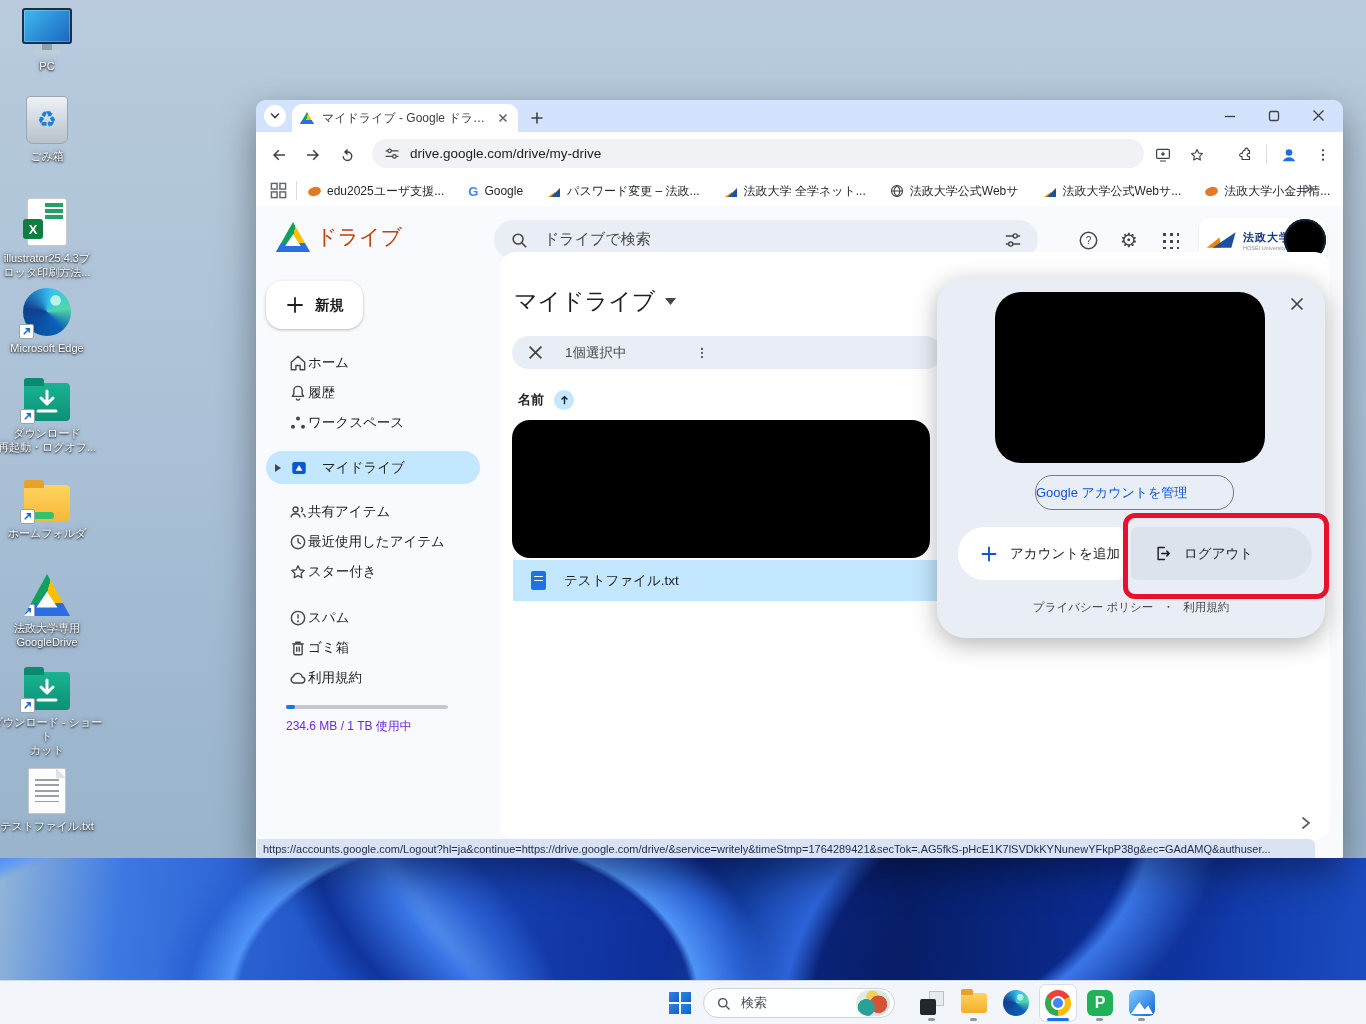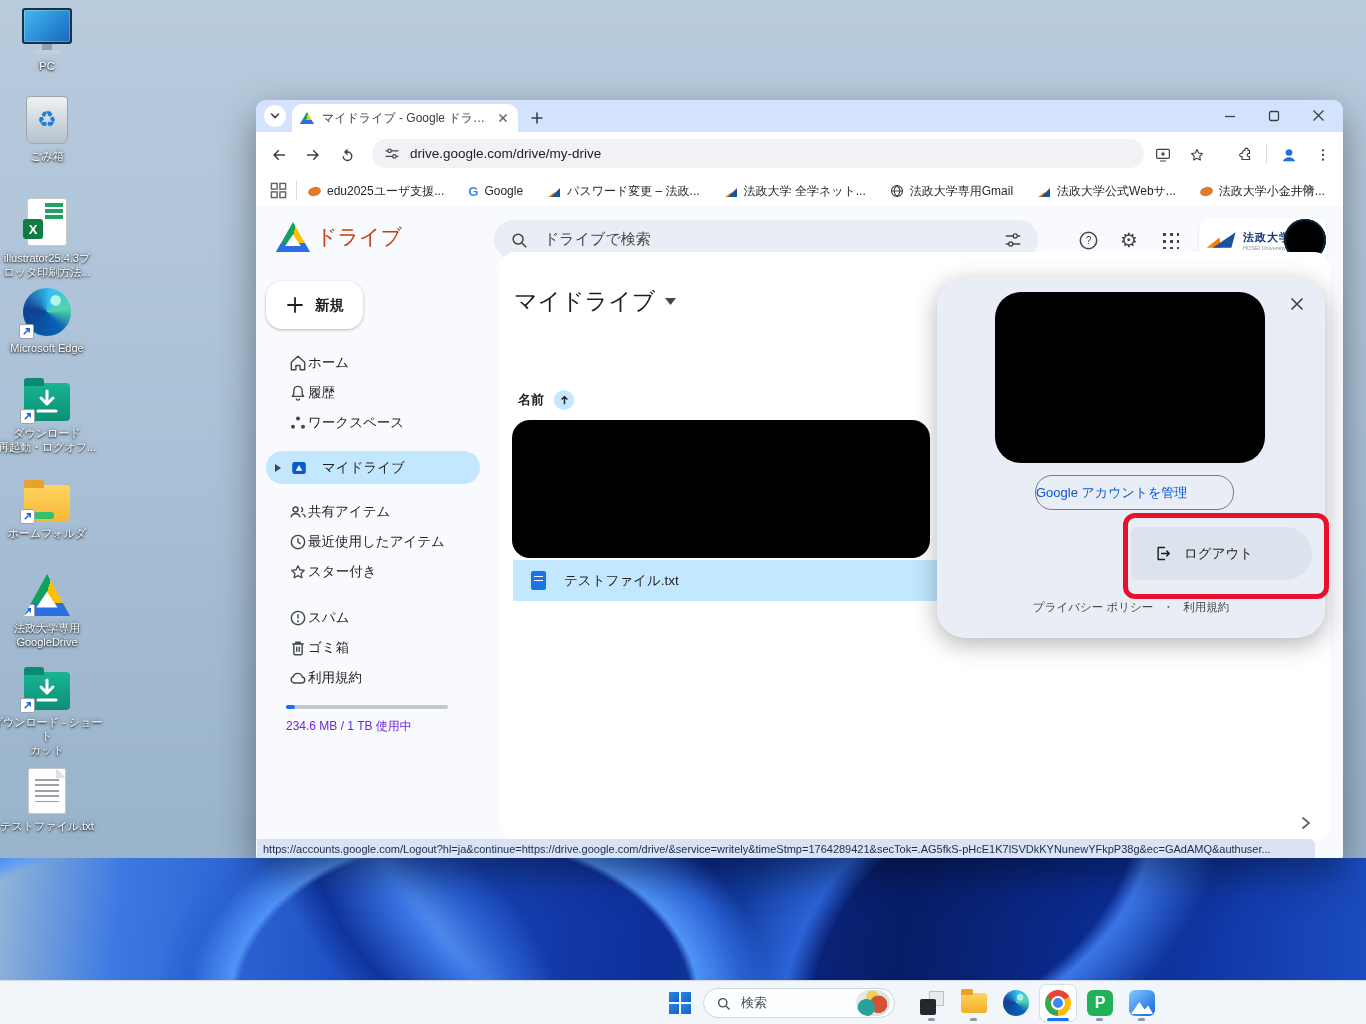--- a/index.html
+++ b/index.html
@@ -386,21 +386,21 @@
           </svg>
           <span>法政大学 全学ネット...</span>
         </span>
       <span class="bm">
           <svg width="14" height="14" viewBox="0 0 16 16">
             <g stroke="#3c4043" stroke-width="1.3" fill="none">
               <circle cx="8" cy="8" r="6.3"></circle>
               <path d="M1.7 8h12.6M8 1.7c-4.5 4-4.5 8.6 0 12.6 4.5-4 4.5-8.6 0-12.6z"></path>
             </g>
           </svg>
-          <span>法政大学専用Gmail</span>
+          <span>法政大学公式Webサ</span>
         </span>
       <span class="bm">
           <svg width="14" height="13" viewBox="0 0 14 13">
             <polygon points="1,12 8,7 9,12" fill="#f08300"></polygon>
             <polygon points="4,12 13,3 13,12" fill="#1c50a1"></polygon>
           </svg>
           <span>法政大学公式Webサ...</span>
         </span>
       <span class="bm">
           <span class="fav-orange"></span>
@@ -577,20 +577,33 @@
       </div>
     <div class="sttext">234.6 MB / 1 TB 使用中</div>
 
     <div class="card">
       <div class="cardtitle">
         <span>マイドライブ</span>
         <svg width="11" height="7" viewBox="0 0 11 7">
             <polygon points="0,0 11,0 5.5,7" fill="#444746"></polygon>
           </svg>
       </div>
+      <div class="selbar">
+        <svg width="15" height="15" viewBox="0 0 14 14">
+            <path d="M1.5 1.5l11 11M12.5 1.5l-11 11" stroke="#444746" stroke-width="1.7"></path>
+          </svg>
+        <span class="st">1個選択中</span>
+        <svg width="14" height="16" viewBox="0 0 24 24" style="margin-left:46px">
+            <g fill="#444746">
+              <circle cx="12" cy="5" r="1.8"></circle>
+              <circle cx="12" cy="12" r="1.8"></circle>
+              <circle cx="12" cy="19" r="1.8"></circle>
+            </g>
+          </svg>
+      </div>
       <div class="colhead">
         <span>名前</span>
         <span class="sortcirc">
           <svg width="11" height="11" viewBox="0 0 12 12">
               <path d="M6 10V2M2.8 5L6 1.8 9.2 5" stroke="#1f1f1f" stroke-width="1.5" fill="none"></path>
             </svg>
           </span>
       </div>
       <div class="blockA"></div>
       <div class="filerow">
@@ -613,20 +626,26 @@
 <div class="popup">
   <div class="popclose">
     <svg width="16" height="16" viewBox="0 0 16 16">
         <path d="M2.5 2.5l11 11M13.5 2.5l-11 11" stroke="#3c4043" stroke-width="1.6"></path>
       </svg>
     </div>
   <div class="blockB"></div>
   <div class="managebtn">
       <span>Google アカウントを管理</span>
     </div>
+  <div class="addpill">
+    <svg width="18" height="18" viewBox="0 0 18 18">
+        <path d="M9 2.5v13M2.5 9h13" stroke="#0b57d0" stroke-width="1.9" stroke-linecap="round"></path>
+      </svg>
+    <span>アカウントを追加</span>
+  </div>
   <div class="logoutpill">
     <svg width="19" height="19" viewBox="0 0 24 24">
         <g stroke="#1f1f1f" stroke-width="1.8" fill="none" stroke-linecap="round" stroke-linejoin="round">
           <path d="M14.5 4.5H6.5v15h8"></path>
           <path d="M11 12h9.5M17.5 9l3 3-3 3"></path>
         </g>
       </svg>
     <span>ログアウト</span>
   </div>
   <div class="legal">

